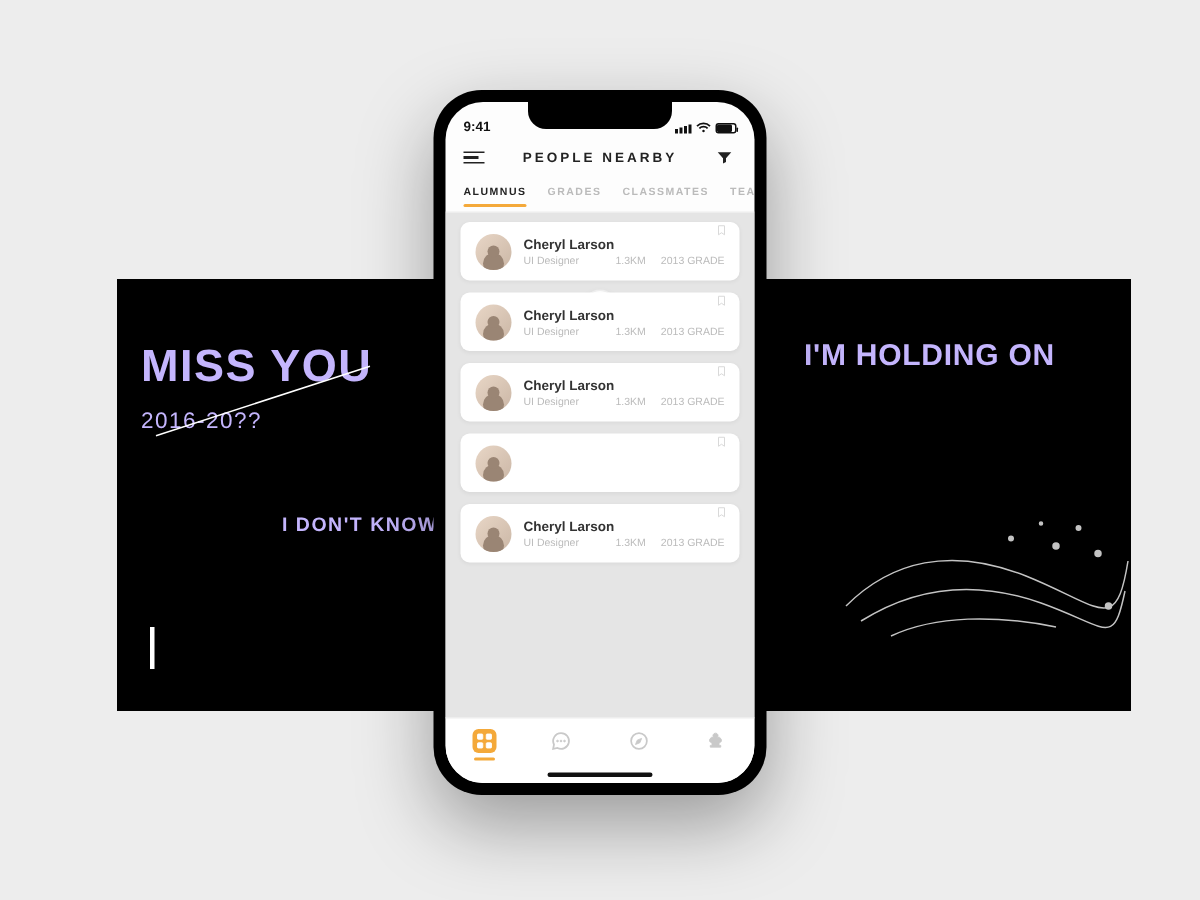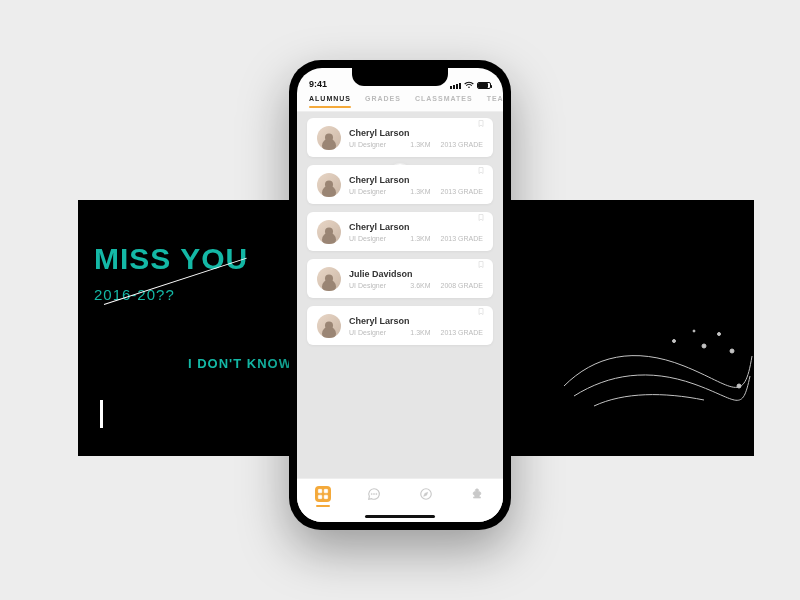--- a/index.html
+++ b/index.html
@@ -1,24 +1,24 @@
 <!DOCTYPE html>
 <html><head>
 <meta charset="utf-8">
 <style>
   * { box-sizing: border-box; margin: 0; padding: 0; }
   html, body { width: 800px; height: 600px; background: #ededed; font-family: -apple-system, Helvetica, Arial, sans-serif; overflow: hidden; }
 
   
   .bg-panel {
     position: absolute;
-    top: 200px;
-    height: 256px;
+    top: 186px;
+    height: 288px;
     background: #000;
-    color: #14b8a6;
+    color: #c4b5fd;
   }
   .bg-left  { left: 78px;  width: 280px; }
   .bg-right { right: 46px; width: 280px; }
 
   .bg-left .big {
     position: absolute; left: 16px; top: 42px;
     font-size: 30px; font-weight: 800; letter-spacing: 1px;
     font-family: Impact, "Arial Black", sans-serif;
   }
   .bg-left .years {
@@ -168,20 +168,21 @@
 
 <div class="bg-panel bg-left">
   <div class="big">MISS YOU</div>
   <div class="years">2016-20??</div>
   <div class="slash"></div>
   <div class="idk">I DON'T KNOW</div>
   <div class="caret"></div>
 </div>
 
 <div class="bg-panel bg-right">
+  <div class="l1">I'M HOLDING ON</div>
   <svg class="splash" viewBox="0 0 200 140">
     <g fill="none" stroke="#ffffff" stroke-width="1" opacity=".85">
       <path d="M10 90 C 40 60, 80 50, 130 70 S 190 110, 198 60"></path>
       <path d="M20 100 C 55 78, 95 72, 140 88 S 188 118, 196 80"></path>
       <path d="M40 110 C 70 96, 110 96, 150 104"></path>
       <circle cx="150" cy="50" r="2" fill="#fff"></circle>
         <circle cx="165" cy="38" r="1.5" fill="#fff"></circle>
       <circle cx="178" cy="55" r="2" fill="#fff"></circle>
         <circle cx="140" cy="35" r="1" fill="#fff"></circle>
       <circle cx="120" cy="45" r="1.5" fill="#fff"></circle>
@@ -205,20 +206,33 @@
           </span>
         <svg width="10" height="8" viewBox="0 0 12 9">
             <path d="M6 8.2a1 1 0 100-2 1 1 0 000 2zM2.2 4.7a5.5 5.5 0 017.6 0l-1 1a4 4 0 00-5.6 0l-1-1zM.3 2.8a8.2 8.2 0 0111.4 0l-1 1a6.8 6.8 0 00-9.4 0l-1-1z" fill="#111"></path>
           </svg>
         <span class="batt">
             <i></i>
           </span>
       </div>
     </div>
 
+    <div class="navbar">
+      <div class="ham">
+          <i></i>
+          <i></i>
+          <i></i>
+        </div>
+      <div class="title">PEOPLE NEARBY</div>
+      <div class="filter">
+        <svg viewBox="0 0 24 24">
+            <path d="M3 5h18l-7 8v5l-4 2v-7L3 5z" fill="#222"></path>
+          </svg>
+      </div>
+    </div>
 
     <div class="tabs" id="tabs">
         <div class="tab active">ALUMNUS</div>
         <div class="tab">GRADES</div>
         <div class="tab">CLASSMATES</div>
         <div class="tab">TEACHERS</div>
       </div>
 
     <div class="list" id="list">
       <div class="dragdot"></div>
@@ -265,28 +279,20 @@
             </div>
           </div>
           <div class="bookmark">
             <svg viewBox="0 0 24 24">
               <path d="M6 3h12v18l-6-4-6 4V3z" fill="none" stroke="#d9d9d9" stroke-width="2"></path>
             </svg>
           </div>
         </div>
         <div class="card">
           <div class="avatar"></div>
-          <div class="info">
-            <div class="name">Julie Davidson</div>
-            <div class="metarow">
-              <span class="role">UI Designer</span>
-              <span class="dist">3.6KM</span>
-              <span class="gradepair">2008 GRADE</span>
-            </div>
-          </div>
           <div class="bookmark">
             <svg viewBox="0 0 24 24">
               <path d="M6 3h12v18l-6-4-6 4V3z" fill="none" stroke="#d9d9d9" stroke-width="2"></path>
             </svg>
           </div>
         </div>
         <div class="card">
           <div class="avatar"></div>
           <div class="info">
             <div class="name">Cheryl Larson</div>

